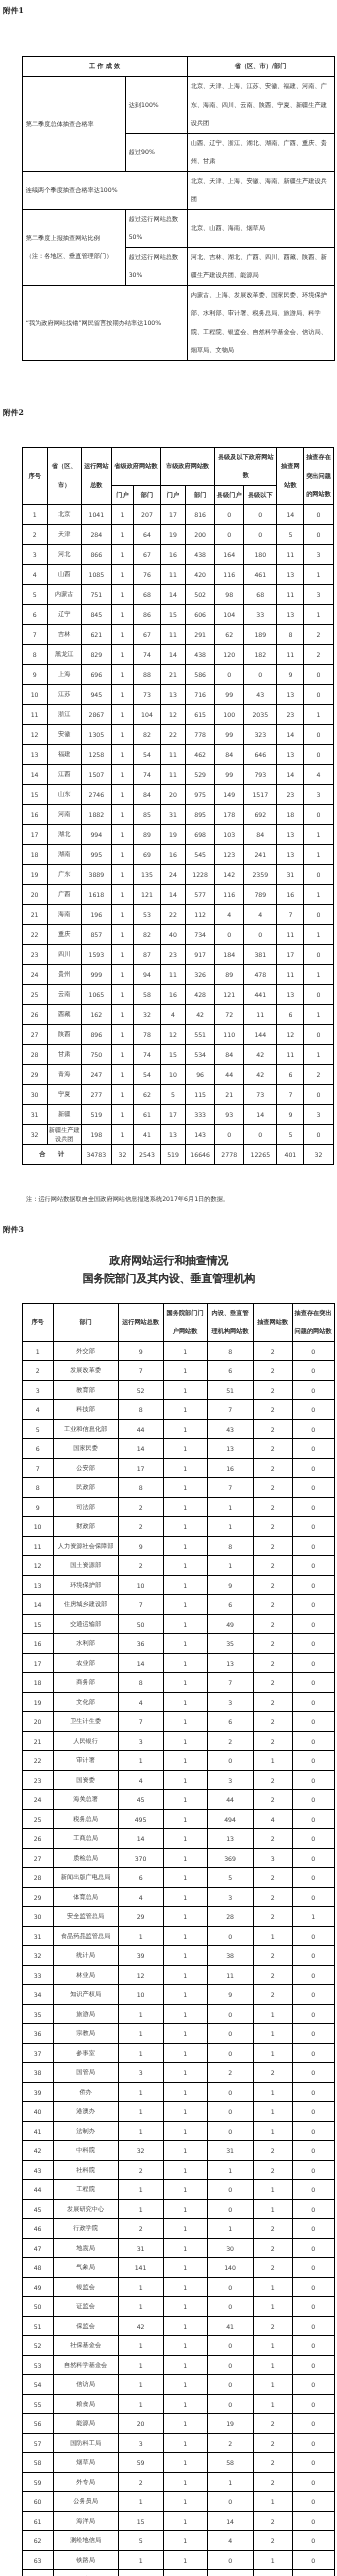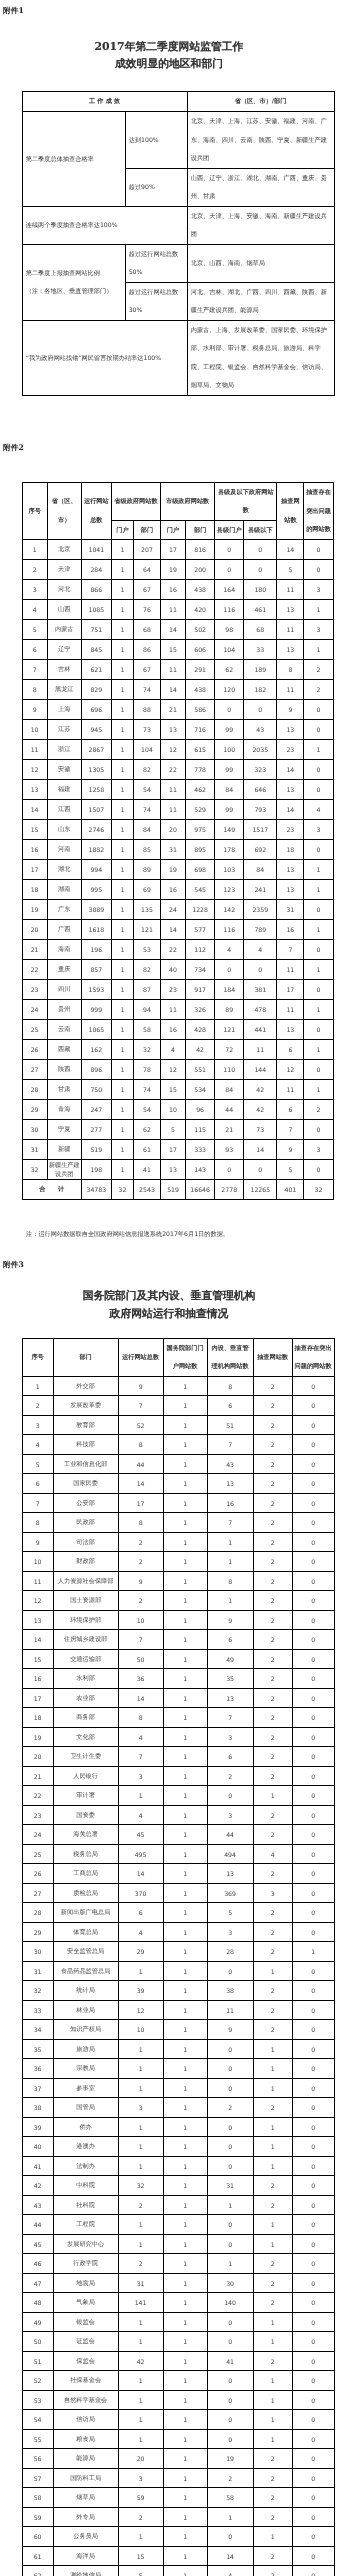--- a/index.html
+++ b/index.html
@@ -24,24 +24,20 @@
   #t3 td { height:18.5px; text-align:center; padding:0 1px; }
 </style>
 </head>
 <body>
 
 <div class="page">
 
   <div style="height:6.2px"></div>
   <div class="annex-label">附件1</div>
   <div style="height:21.6px"></div>
-  <div class="doc-title">
-    <div>2017年第二季度网站监管工作</div>
-    <div>成效明显的地区和部门</div>
-  </div>
   <div style="height:18.5px"></div>
   <table id="t1">
     <colgroup>
         <col style="width:103px">
         <col style="width:62px">
         <col style="width:147px">
       </colgroup>
     <tbody>
         <tr>
       <th colspan="2">工 作 成 效</th>
@@ -550,22 +546,22 @@
         </tr>
     </tfoot>
   </table>
   <div style="height:30px"></div>
   <div class="note">注：运行网站数据取自全国政府网站信息报送系统2017年6月1日的数据。</div>
 
   <div style="height:20.6px"></div>
   <div class="annex-label">附件3</div>
   <div style="height:17.5px"></div>
   <div class="doc-title">
+    <div>政府网站运行和抽查情况</div>
     <div>国务院部门及其内设、垂直管理机构</div>
-    <div>政府网站运行和抽查情况</div>
   </div>
   <div style="height:15.5px"></div>
   <table id="t3">
     <colgroup>
       <col style="width:31px">
         <col style="width:65px">
         <col style="width:45px">
       <col style="width:44px">
         <col style="width:46px">
         <col style="width:39px">

